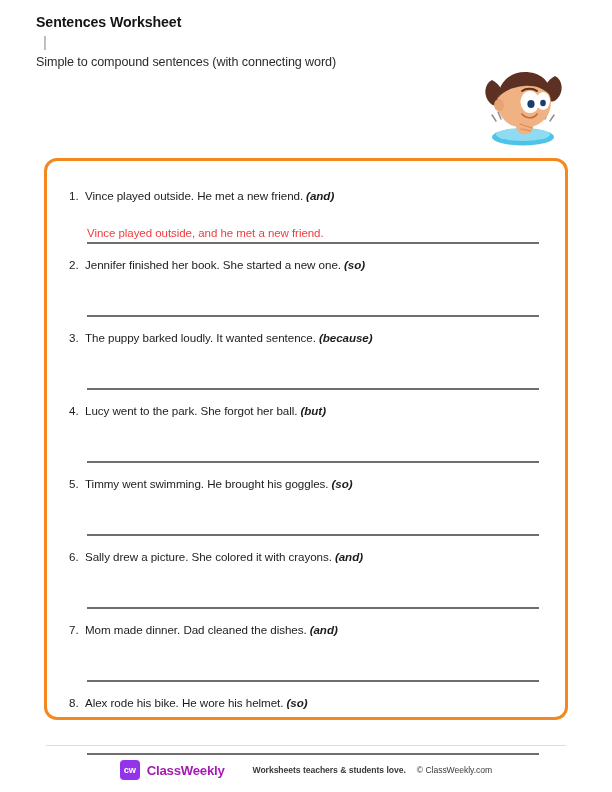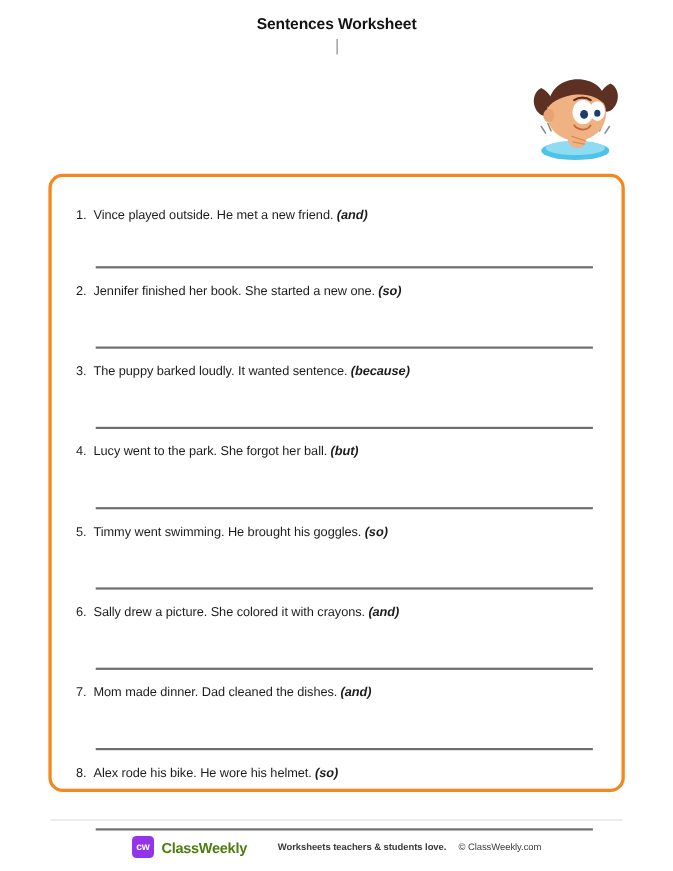--- a/index.html
+++ b/index.html
@@ -25,21 +25,21 @@
 
   
   .header {
     position: absolute;
     left: 36px;
     top: 12px;
     width: 540px;
   }
   .title-row {
     display: flex;
-    align-items: center;
+    align-items: flex-start;
     white-space: nowrap;
     font-size: 14.2px;
     line-height: 20px;
     flex-direction: column;
   }
   .title-main {
     font-weight: bold;
     color: #141414;
     letter-spacing: -0.1px;
   }
@@ -207,21 +207,21 @@
     font-weight: bold;
     display: flex;
     align-items: center;
     justify-content: center;
     letter-spacing: -0.2px;
   }
   .logo-name {
     margin-left: 7px;
     font-size: 13.2px;
     font-weight: bold;
-    color: #4d7c0f;
+    color: #a21caf;
     letter-spacing: -0.25px;
     text-align: center;
   }
   .footer-tag {
     margin-left: 28px;
     font-size: 8.6px;
     font-weight: bold;
     color: #3a3a3a;
     letter-spacing: -0.05px;
   }
@@ -234,20 +234,21 @@
 </style>
 </head>
 <body>
 
 <div class="page">
 
   <div class="header">
     <div class="title-row">
       <span class="title-main">Sentences Worksheet</span>
       <span class="title-sep">|</span>
+      <span class="title-sub">Simple to compound sentences (with connecting word)</span>
     </div>
   </div>
 
 
 
   <div class="mascot">
     <svg viewBox="0 0 105 98" width="105" height="98" xmlns="http://www.w3.org/2000/svg">
 
       <ellipse cx="53" cy="79" rx="31" ry="8.5" fill="#4ec3e8"></ellipse>
       <ellipse cx="53" cy="76.5" rx="27" ry="6.5" fill="#8fdcf2"></ellipse>
@@ -283,20 +284,21 @@
 
   <div class="worksheet-box">
     <div class="q-list">
 
       <div class="q-item">
         <div class="q-line">
           <span class="q-num">1.</span>
           <span class="q-text"><span>Vince played outside. He met a new friend.</span><span class="q-conj">(and)</span></span>
         </div>
         <div class="answer-zone">
+          <div class="answer-text">Vince played outside, and he met a new friend.</div>
           <div class="answer-rule"></div>
         </div>
       </div>
 
       <div class="q-item">
         <div class="q-line">
           <span class="q-num">2.</span>
           <span class="q-text"><span>Jennifer finished her book. She started a new one.</span><span class="q-conj">(so)</span></span>
         </div>
         <div class="answer-zone tall">

